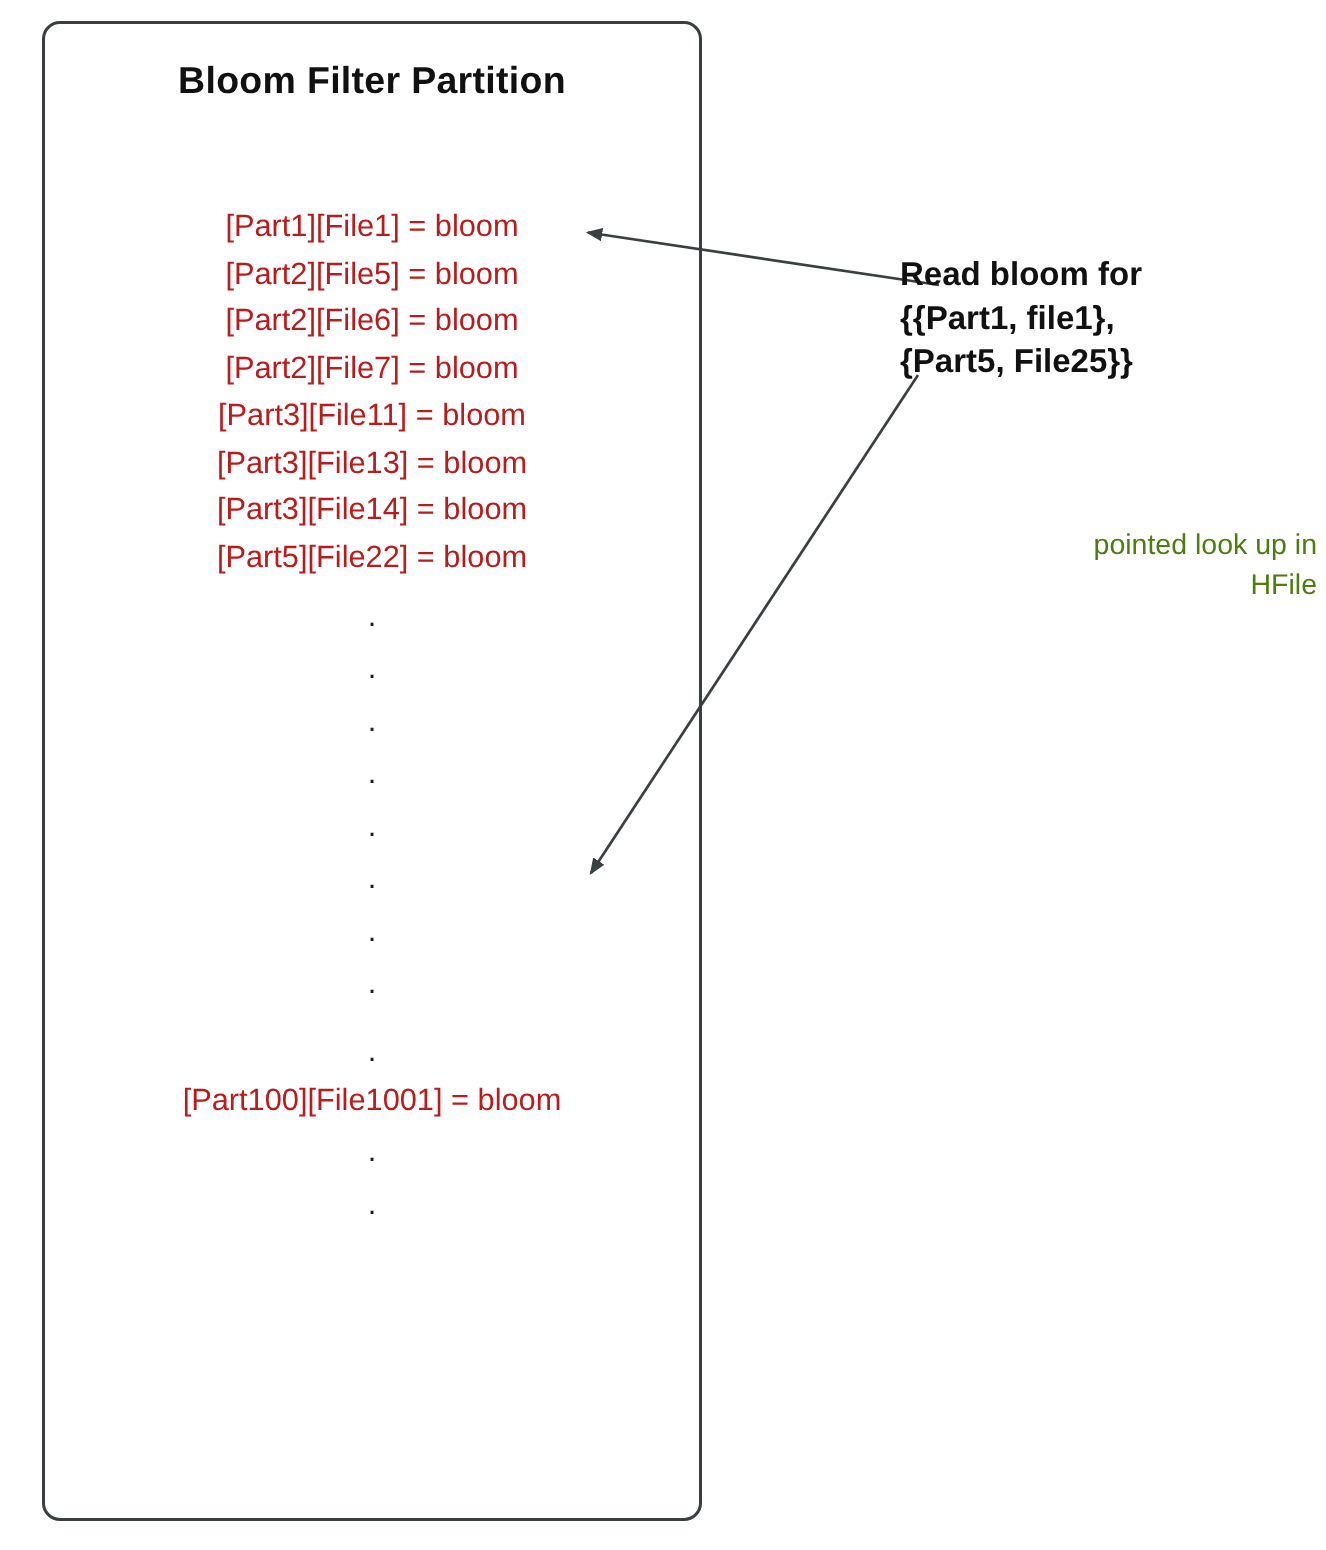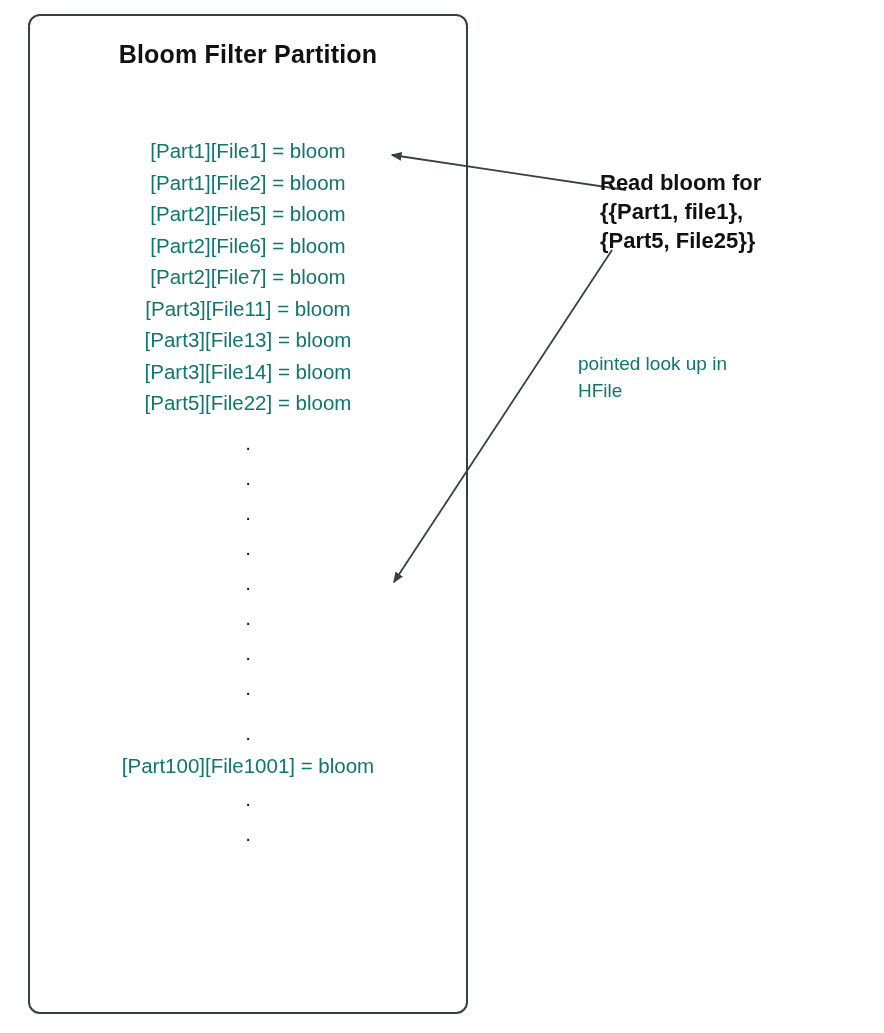--- a/index.html
+++ b/index.html
@@ -52,21 +52,21 @@
   .entries {
     position: absolute;
     left: 28px;
     top: 135px;
     width: 440px;
     text-align: center;
   }
   .entry {
     font-size: 20.5px;
     line-height: 31.5px;
-    color: #0f766e;
+    color: #b91c1c;
     white-space: pre;
   }
   .dot-row {
     font-size: 20.5px;
     line-height: 35px;
     color: #1d1d1d;
     letter-spacing: 0;
   }
   .spacer-sm { height: 6px; }
   .spacer-md { height: 10px; }
@@ -81,24 +81,24 @@
     font-size: 22px;
     font-weight: bold;
     line-height: 29px;
     color: #111111;
   }
   .lookup-label {
     position: absolute;
     left: 578px;
     top: 350px;
     width: 300px;
-    text-align: left;
+    text-align: right;
     font-size: 19px;
     line-height: 27px;
-    color: #0f766e;
+    color: #4d7c0f;
   }
 
   svg.arrows {
     position: absolute;
     left: 0; top: 0;
     width: 884px;
     height: 1033px;
     overflow: visible;
   }
 </style>
@@ -106,21 +106,20 @@
 <body>
 
 <div id="diagram">
 
   <div class="partition-box"></div>
 
   <div class="box-title">Bloom Filter Partition</div>
 
   <div class="entries">
     <div class="entry">[Part1][File1] = bloom</div>
-    <div class="entry">[Part1][File2] = bloom</div>
     <div class="entry">[Part2][File5] = bloom</div>
     <div class="entry">[Part2][File6] = bloom</div>
     <div class="entry">[Part2][File7] = bloom</div>
     <div class="entry">[Part3][File11] = bloom</div>
     <div class="entry">[Part3][File13] = bloom</div>
     <div class="entry">[Part3][File14] = bloom</div>
     <div class="entry">[Part5][File22] = bloom</div>
 
     <div class="spacer-sm"></div>
     <div class="dot-row">.</div>

